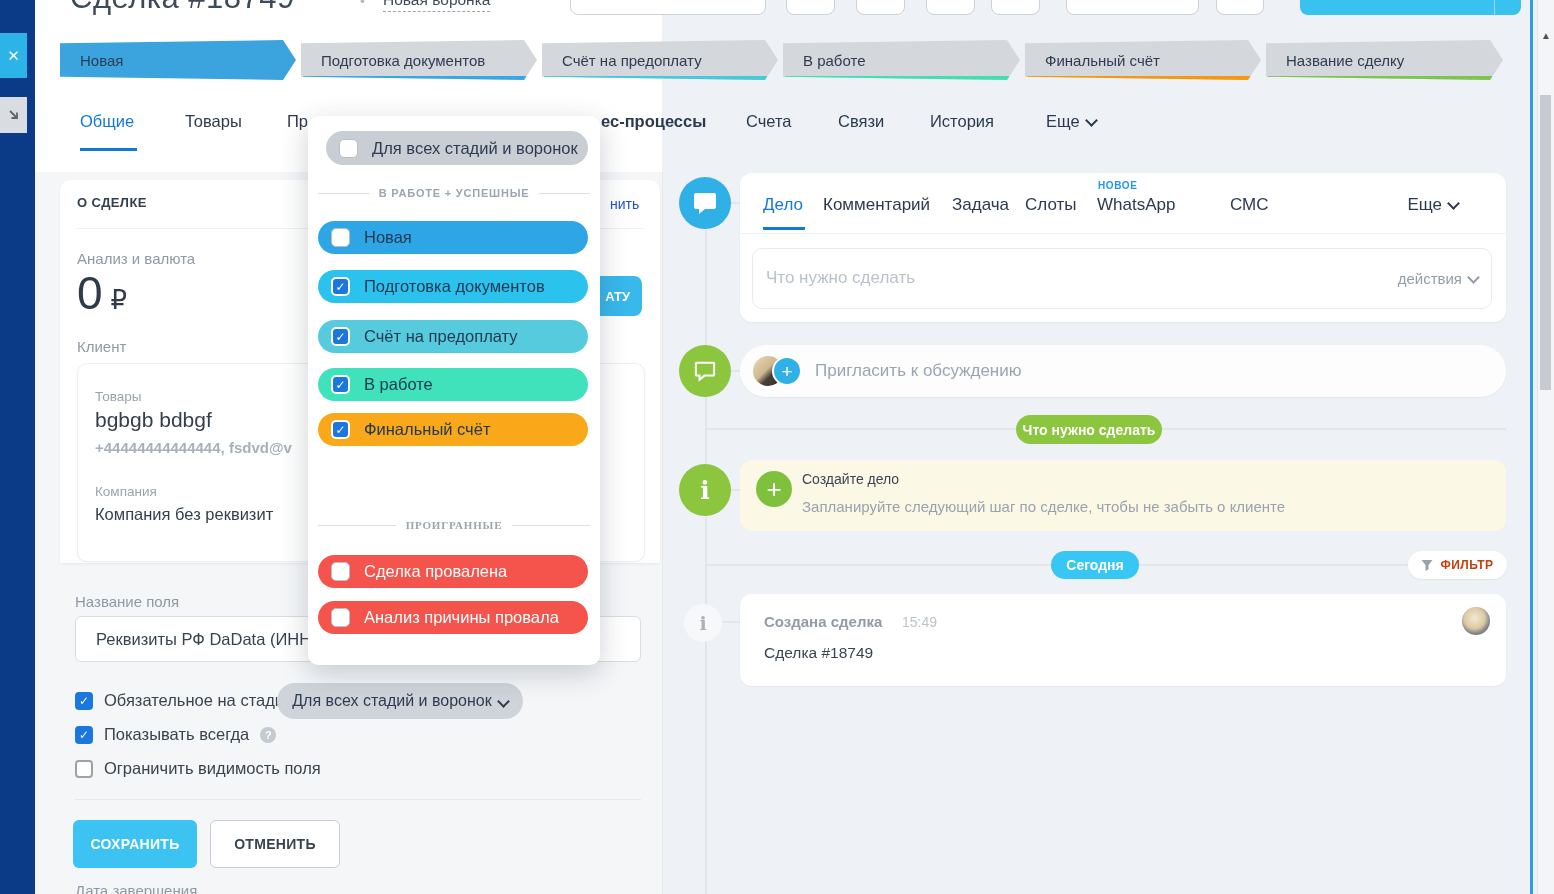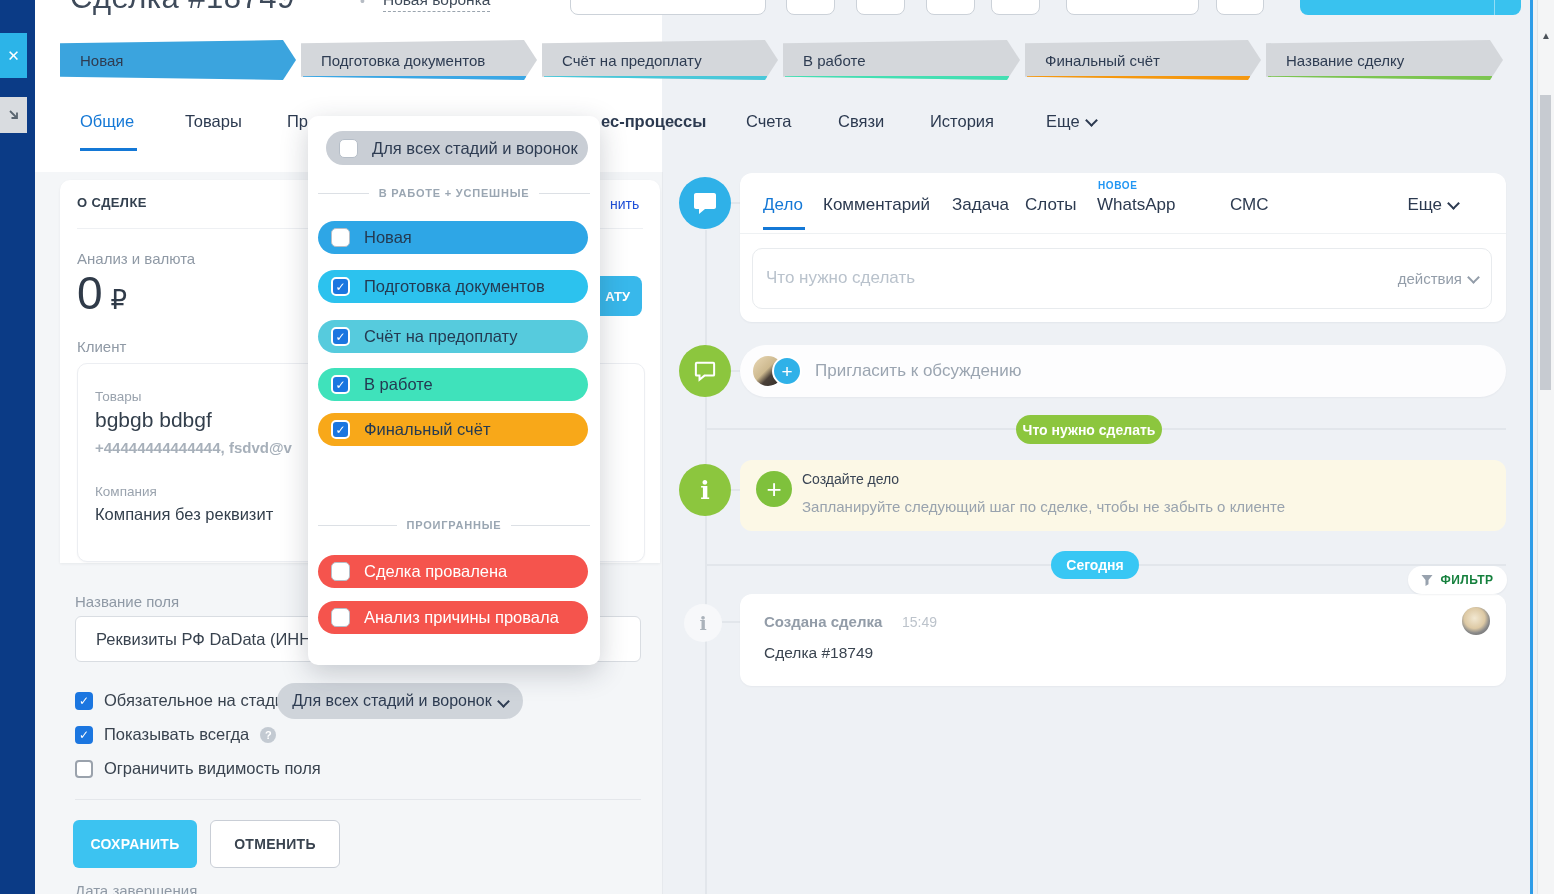--- a/index.html
+++ b/index.html
@@ -105,21 +105,21 @@
   .invite-label{position:absolute;left:75px;top:16px;font-size:17px;color:#9ba5b1;}
   .badge-green{position:absolute;left:1016px;top:415px;width:146px;height:29px;background:#8cc63e;border-radius:15px;color:#fff;
     font-size:14px;font-weight:bold;display:flex;align-items:center;justify-content:center;z-index:5;}
   .note-card{position:absolute;left:740px;top:460px;width:766px;height:71px;background:#fcf8e6;border-radius:12px;}
   .note-plus{position:absolute;left:16px;top:11px;width:36px;height:36px;border-radius:50%;background:#7fc13c;color:#fff;
     font-size:26px;display:flex;align-items:center;justify-content:center;line-height:1;}
   .note-title{position:absolute;left:62px;top:11px;font-size:14px;color:#3a4554;}
   .note-sub{position:absolute;left:62px;top:38px;font-size:15px;color:#99a3ae;}
   .badge-today{position:absolute;left:1051px;top:551px;width:88px;height:28px;background:#38c7f4;border-radius:14px;color:#fff;
     font-size:14px;font-weight:bold;display:flex;align-items:center;justify-content:center;z-index:5;}
-  .btn-filter{position:absolute;left:1408px;top:566px;width:99px;height:28px;background:#fff;border-radius:14px;color:#15803d;
+  .btn-filter{position:absolute;left:1408px;top:551px;width:99px;height:28px;background:#fff;border-radius:14px;color:#c2410c;
     font-size:12px;font-weight:bold;letter-spacing:.5px;display:flex;align-items:center;justify-content:center;gap:7px;z-index:5;
     box-shadow:0 1px 2px rgba(20,30,50,.06);}
   .event-card{position:absolute;left:740px;top:594px;width:766px;height:92px;background:#fff;border-radius:12px;
     box-shadow:0 1px 2px rgba(20,30,50,.04);}
   .ev-title{position:absolute;left:24px;top:19px;font-size:15px;font-weight:bold;color:#929ca8;}
   .ev-time{position:absolute;left:162px;top:20px;font-size:14px;color:#bcc3cb;}
   .ev-body{position:absolute;left:24px;top:50px;font-size:15.5px;color:#3a4450;}
   .av2{right:16px;top:13px;width:28px;height:28px;background:radial-gradient(circle at 45% 40%,#f2e8d2 0%,#ddc9a4 45%,#8a8a8a 65%,#555 100%);}
   .circ.gray-i{background:#f7f8fa;}
   .circ.gray-i .info-i{color:#aab2ba;font-size:19px;}
@@ -280,21 +280,21 @@
           <span class="mark">✓</span>
         </span>
       <span style="color: rgb(36, 58, 82);">В работе</span>
     </div>
     <div class="pill" style="top: 297px; background: rgb(248, 168, 25);">
       <span class="cb on">
           <span class="mark">✓</span>
         </span>
       <span style="color: rgb(36, 58, 82);">Финальный счёт</span>
     </div>
-    <div class="sec-head" style="top:403px;">
+    <div class="sec-head" style="top:403px;font-family:Liberation Serif, serif;">
       <span class="line"></span>
         <span class="t">ПРОИГРАННЫЕ</span>
         <span class="line"></span>
     </div>
     <div class="pill" style="top: 439px; background: rgb(245, 84, 77);">
       <span class="cb">
           <span class="mark">✓</span>
         </span>
       <span style="color: rgb(255, 255, 255);">Сделка провалена</span>
     </div>

